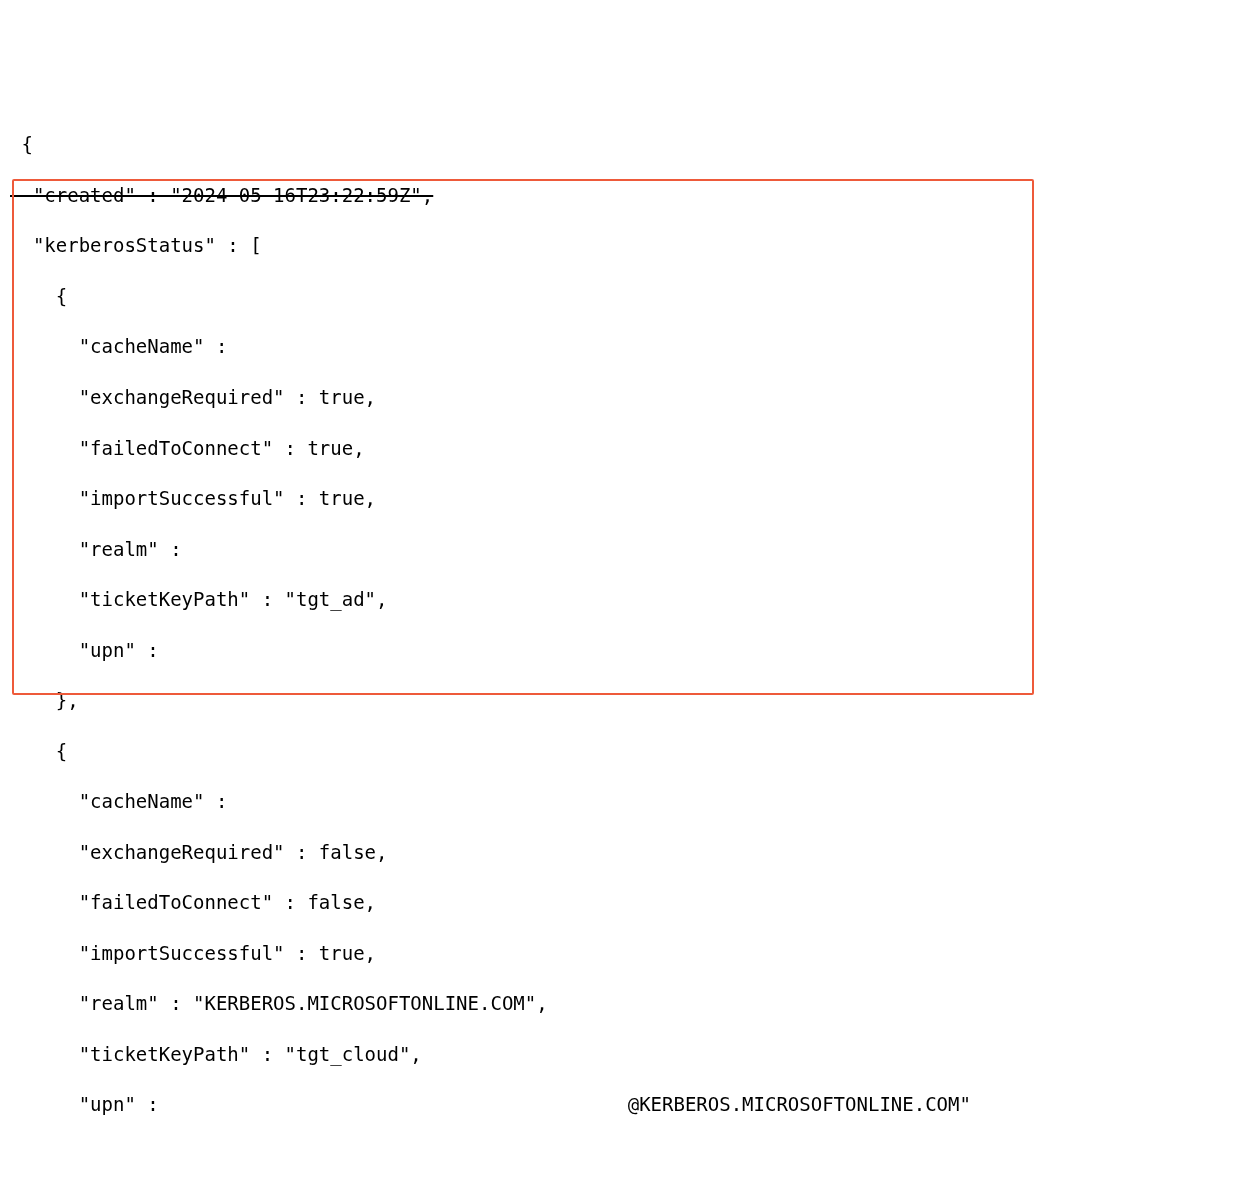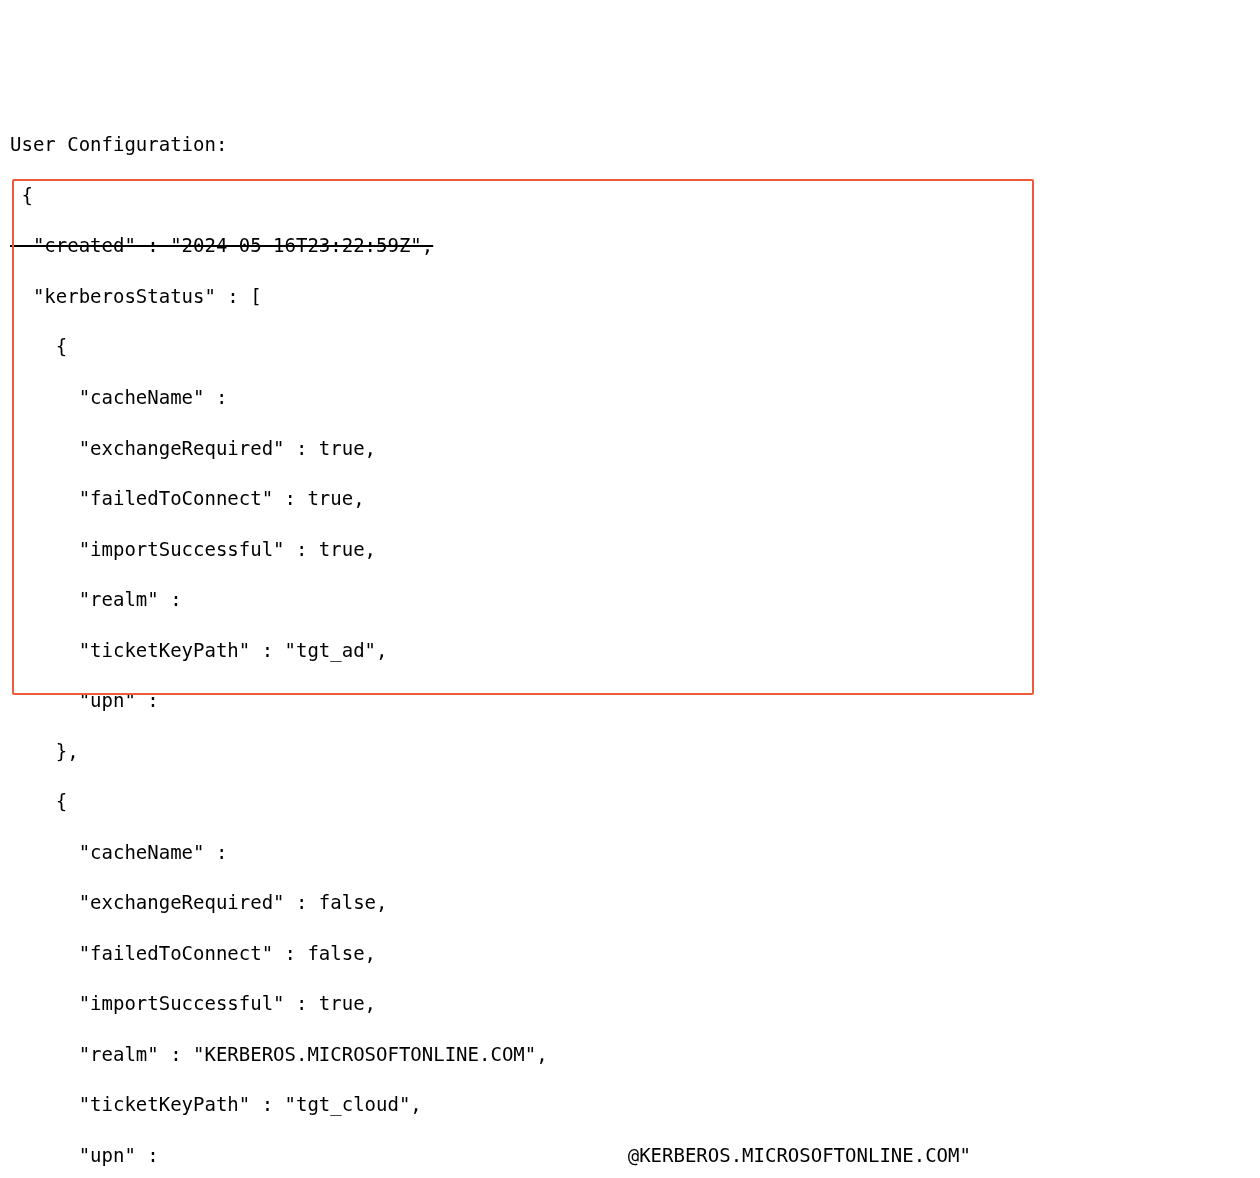--- a/index.html
+++ b/index.html
@@ -38,21 +38,20 @@
     .line {
       display: block;
     }
   </style>
 </head>
 <body>
 
 
 
 <div class="content">
-<span class="line">User Configuration:</span>
 <span class="line"> {</span>
 <span class="line struck">  "created" : "2024-05-16T23:22:59Z",</span>
 <span class="line">  "kerberosStatus" : [</span>
 <span class="line">    {</span>
 <span class="line">      "cacheName" :</span>
 <span class="line">      "exchangeRequired" : true,</span>
 <span class="line">      "failedToConnect" : true,</span>
 <span class="line">      "importSuccessful" : true,</span>
 <span class="line">      "realm" :</span>
 <span class="line">      "ticketKeyPath" : "tgt_ad",</span>

